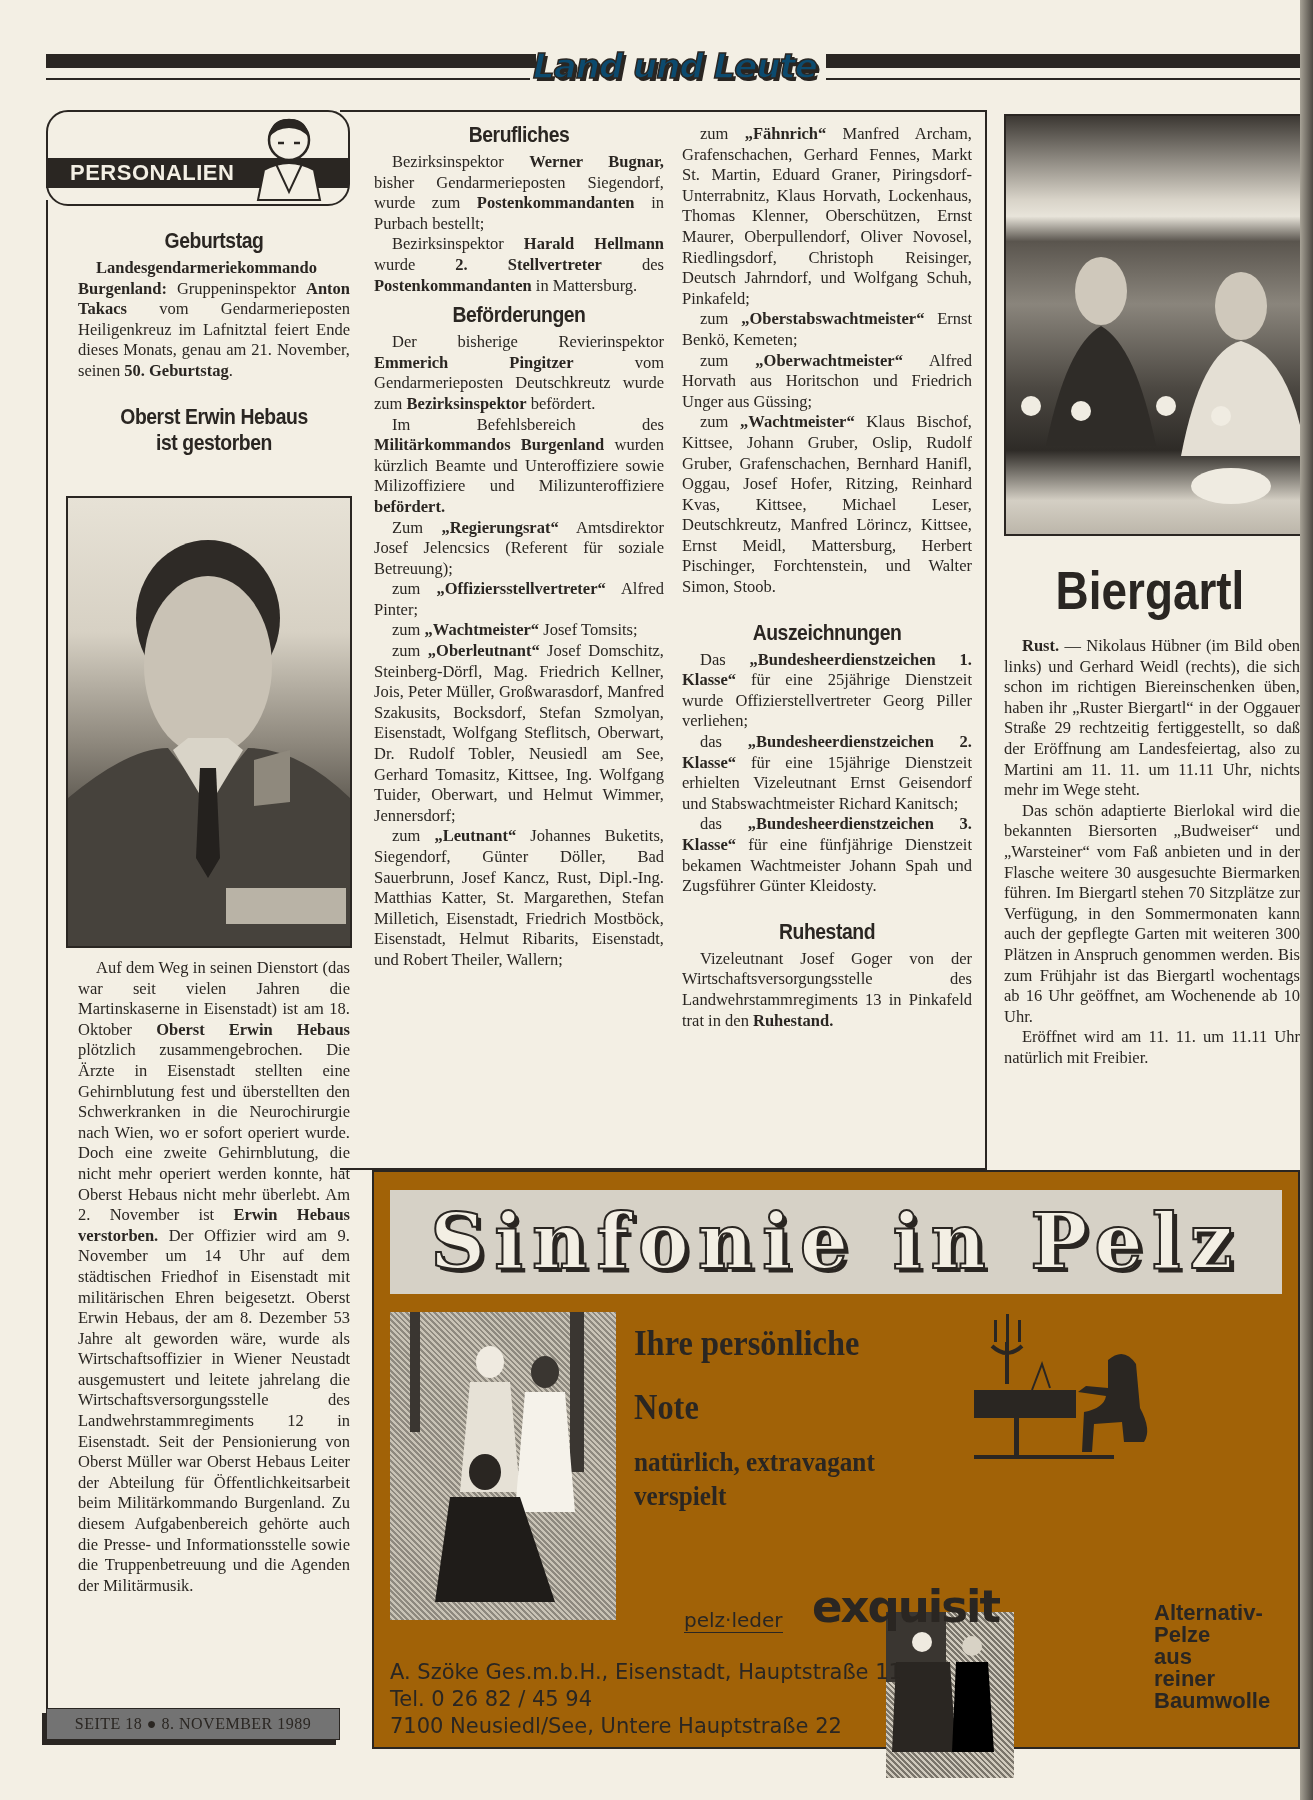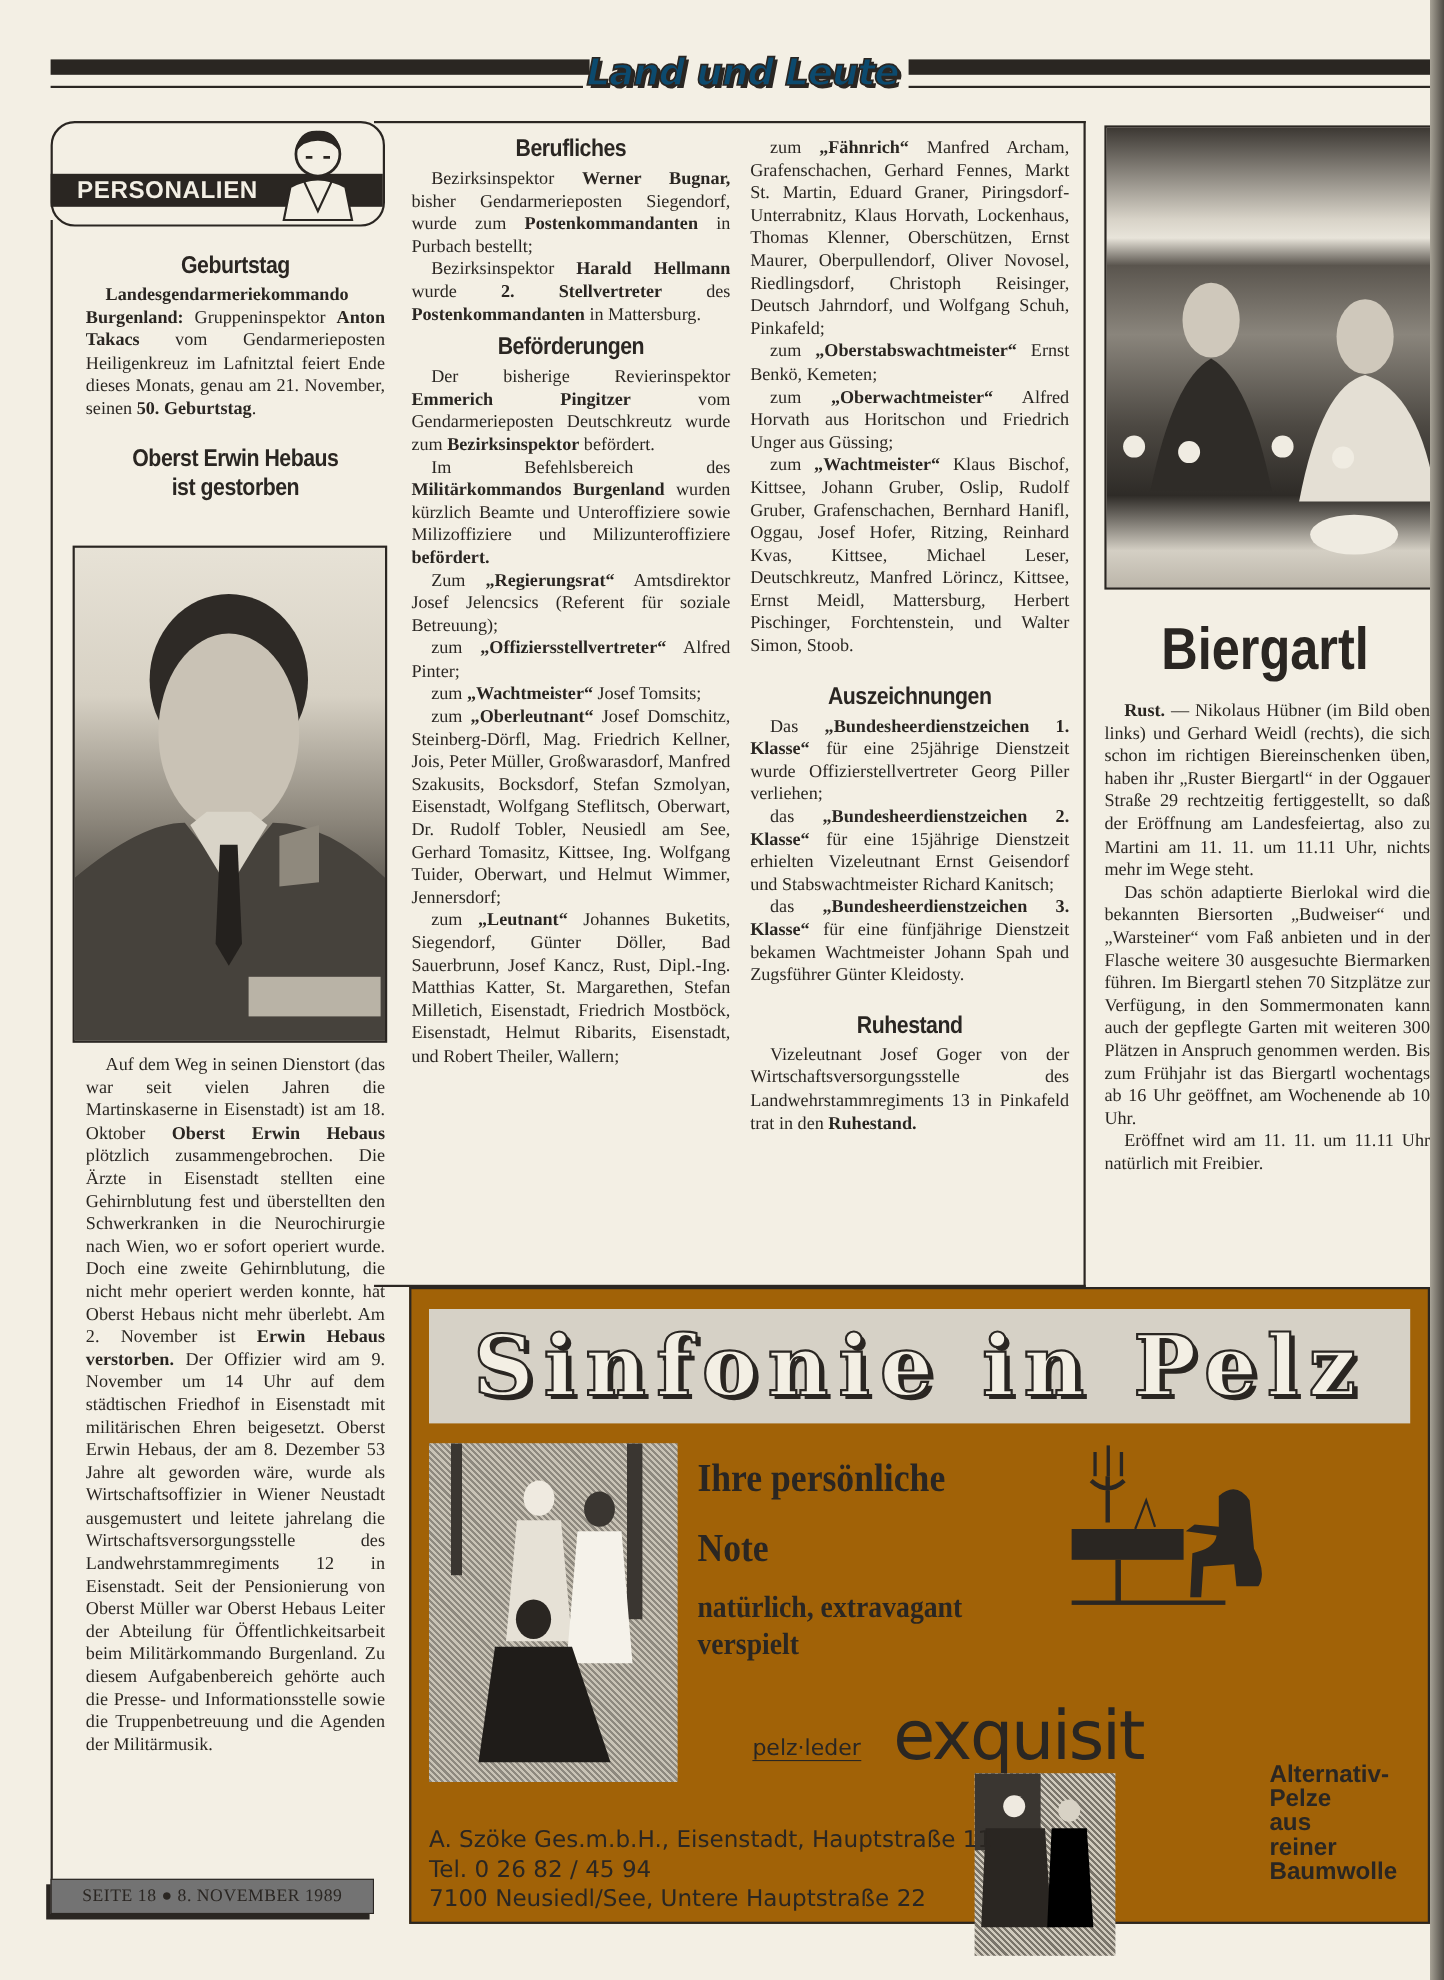--- a/index.html
+++ b/index.html
@@ -24,22 +24,22 @@
   .top-rule{position:absolute;left:340px;top:110px;width:647px;height:2px;background:#2a2622;}
   .photo{position:absolute;background:#6b655c;border:2px solid #2a2622;overflow:hidden;}
   
   .bg-title{position:absolute;left:1000px;top:560px;width:300px;text-align:center;font-family:"Liberation Sans",sans-serif;font-weight:bold;font-size:54px;line-height:60px;transform:scaleX(0.85);}
   
   .ad{position:absolute;left:372px;top:1170px;width:924px;height:575px;border:2px solid #2a2622;background:#a16207;}
   .ad-banner{position:absolute;left:16px;top:18px;width:892px;height:104px;background:#d6d1c6;}
   .ad-title{position:absolute;left:16px;top:18px;width:892px;height:104px;line-height:104px;text-align:center;font-family:"DejaVu Serif",serif;font-weight:bold;font-size:76px;color:#f3efe4;-webkit-text-stroke:2px #2a2622;text-shadow:4px 4px 0 #2a2622;letter-spacing:9px;}
   .ad-slogan{position:absolute;font-family:"Liberation Serif",serif;font-weight:bold;color:#2a2622;transform:scaleX(0.9);transform-origin:left;}
   .ad-addr{position:absolute;left:16px;font-family:"DejaVu Sans",sans-serif;font-size:21px;line-height:27px;color:#2a2622;}
-  .brand-small{position:absolute;left:310px;top:404px;font-family:"DejaVu Sans",sans-serif;font-size:20px;border-bottom:1.5px solid #2a2622;}
-  .brand-big{position:absolute;left:438px;top:369px;font-family:"DejaVu Sans",sans-serif;font-weight:400;font-size:62px;letter-spacing:-2px;}
+  .brand-small{position:absolute;left:310px;top:436px;font-family:"DejaVu Sans",sans-serif;font-size:20px;border-bottom:1.5px solid #2a2622;}
+  .brand-big{position:absolute;left:438px;top:408px;font-family:"DejaVu Sans",sans-serif;font-weight:700;font-size:45px;letter-spacing:-2px;}
   .alt-text{position:absolute;left:780px;top:430px;font-family:"Liberation Sans",sans-serif;font-weight:bold;font-size:22px;line-height:22px;}
   .footer-box{position:absolute;left:46px;top:1708px;width:292px;height:30px;border:1.5px solid #2a2622;box-shadow:-4px 5px 0 #2a2622;background:#737373;font-family:"Liberation Serif",serif;font-size:16px;line-height:30px;text-align:center;letter-spacing:0.5px;}
   .right-edge{position:absolute;left:1300px;top:0;width:13px;height:1800px;background:linear-gradient(to right,#a7a296,#4d4943);}
 </style>
 </head>
 <body>
 
 <div class="hdr-bar" style="width:490px;"></div>
 <div class="hdr-bar" style="left:826px;width:474px;"></div>
 <div class="hdr-line" style="width:484px;"></div>

